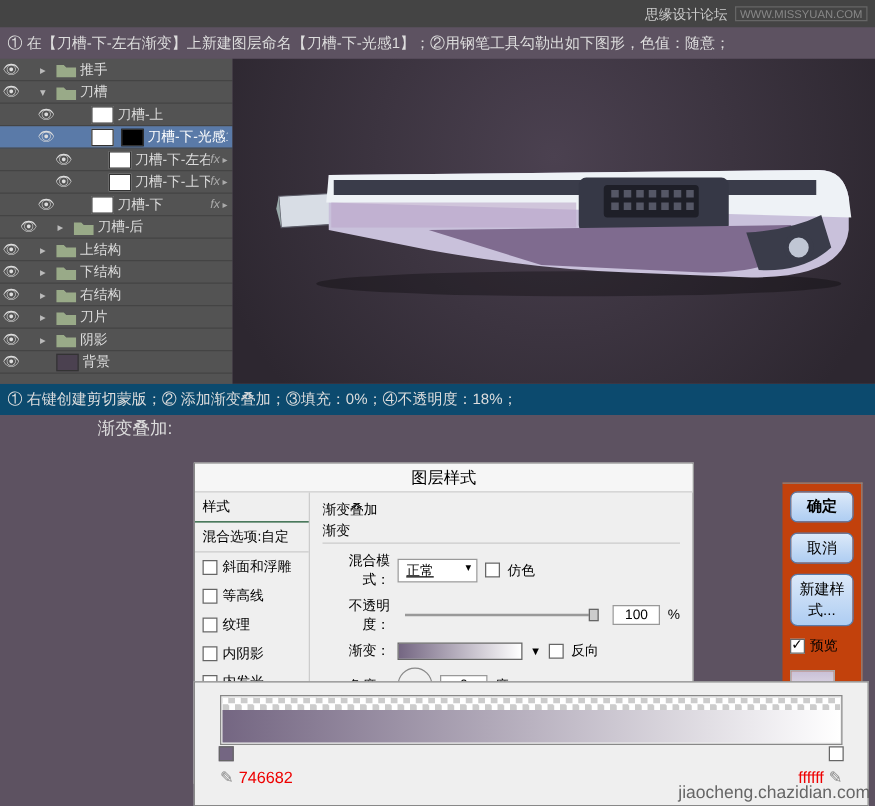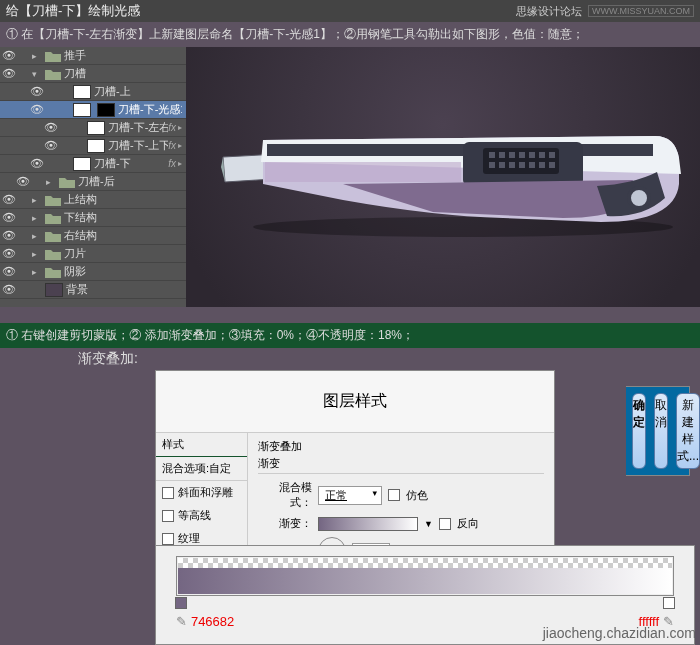--- a/index.html
+++ b/index.html
@@ -23,24 +23,24 @@
   .layer-thumb.mask { background: #000; }
   .layer-label { flex: 1; white-space: nowrap; overflow: hidden; }
   .fx { color: #aaa; font-style: italic; font-size: 10px; padding-right: 2px; }
   .chev { color: #aaa; font-size: 8px; }
   .selected { background: #5a7aa8; color: #fff; }
   .indent-1 { padding-left: 14px; }
   .indent-2 { padding-left: 28px; }
   .indent-3 { padding-left: 42px; }
   .canvas-area { flex: 1; background: radial-gradient(circle at 50% 30%, #4b4150 0%, #2d2730 90%); display: flex; align-items: center; justify-content: center; }
   .knife { width: 480px; }
-  .step2 { background: #14532d; padding: 4px 6px; font-size: 12px; color: #ddd; display: flex; flex-wrap: wrap; margin-top: 16px; }
+  .step2 { background: #0c4a6e; padding: 4px 6px; font-size: 12px; color: #ddd; display: flex; flex-wrap: wrap; }
   .step2-label { font-size: 14px; color: #ddd; padding: 2px 6px 0 78px; }
   .dialog { position: absolute; left: 155px; top: 370px; width: 400px; background: #efefef; border: 1px solid #888; color: #000; font-size: 11px; }
-  .dialog-title { background: #f6f6f6; text-align: center; padding: 20px 0; border-bottom: 1px solid #ccc; font-size: 16px; }
+  .dialog-title { background: #f6f6f6; text-align: center; padding: 2px 0; border-bottom: 1px solid #ccc; font-size: 13px; }
   .dialog-body { display: flex; }
   .style-col { width: 92px; border-right: 1px solid #ccc; }
   .style-head { padding: 4px 6px; border-bottom: 1px solid #14532d; }
   .style-sub { padding: 4px 6px; border-bottom: 1px solid #ccc; }
   .style-item { display: flex; align-items: center; padding: 4px 6px; gap: 4px; }
   .style-item.active { background: #a2b9d6; }
   .cb { width: 12px; height: 12px; border: 1px solid #666; background: #fff; display: inline-block; position: relative; }
   .cb.checked::after { content: "✓"; position: absolute; top: -3px; left: 0; font-size: 11px; }
   .settings-col { flex: 1; padding: 6px 10px; }
   .group-title { font-size: 11px; margin-bottom: 2px; }
@@ -50,21 +50,21 @@
   .select { border: 1px solid #999; background: #fff; padding: 1px 18px 1px 6px; position: relative; display: inline-block; min-width: 64px; text-decoration: underline; }
   .select::after { content: "▾"; position: absolute; right: 4px; top: 1px; font-size: 9px; }
   .slider { flex: 1; height: 2px; background: #999; position: relative; margin: 0 6px; }
   .slider-thumb { position: absolute; top: -4px; width: 8px; height: 10px; background: #ccc; border: 1px solid #666; }
   .num-input { width: 38px; border: 1px solid #999; background: #fff; text-align: center; display: inline-block; padding: 1px 0; }
   .grad-preview { width: 100px; height: 14px; background: linear-gradient(90deg, #746682, #ffffff); border: 1px solid #666; }
   .angle-dial { width: 28px; height: 28px; border: 1px solid #888; border-radius: 50%; position: relative; }
   .angle-dial::after { content: ""; position: absolute; left: 13px; top: 13px; width: 12px; height: 1px; background: #333; transform-origin: left; }
   .btn-row { display: flex; gap: 20px; justify-content: center; margin-top: 10px; }
   .btn-sm { border: 1px solid #888; background: linear-gradient(#fff,#ddd); padding: 2px 10px; border-radius: 3px; cursor: pointer; font-size: 11px; }
-  .right-col { position: absolute; right: 10px; top: 386px; width: 64px; display: flex; flex-direction: row; gap: 8px; background: #0369a1; padding: 6px; border: 1px solid #888; border-left: none; }
+  .right-col { position: absolute; right: 10px; top: 386px; width: 64px; display: flex; flex-direction: column; gap: 8px; background: #c2410c; padding: 6px; border: 1px solid #888; border-left: none; }
   .btn { border: 1px solid #5a7aa8; border-radius: 6px; padding: 3px 0; text-align: center; background: linear-gradient(#dce9f9,#aecdf2); cursor: pointer; font-size: 12px; color: #000; }
   .btn.primary { font-weight: bold; }
   .preview-cb { display: flex; align-items: center; gap: 4px; font-size: 11px; color: #000; }
   .preview-swatch { width: 36px; height: 36px; background: linear-gradient(#c9c0d6,#fff); border: 1px solid #aaa; margin-top: 4px; }
   .grad-edit { position: absolute; left: 155px; bottom: 0; width: 540px; height: 100px; background: #efefef; border: 1px solid #888; padding: 10px 20px; color: #000; }
   .grad-bar-outer { border: 1px solid #888; padding: 1px; position: relative; }
   .grad-bar { height: 26px; background: linear-gradient(90deg, #746682 0%, #ffffff 100%); }
   .grad-bar-check { height: 10px; background: repeating-conic-gradient(#ccc 0 25%, #fff 0 50%) 0 0/10px 10px; }
   .stop { position: absolute; bottom: -14px; width: 12px; height: 12px; background: #ddd; border: 1px solid #666; }
   .stop-left { left: -2px; background: #746682; }
@@ -73,21 +73,20 @@
   .hex-item { display: flex; align-items: center; gap: 4px; }
   .pencil { color: #888; }
   .attrib { position: absolute; right: 4px; bottom: 4px; text-align: right; }
   .attrib-main { font-size: 20px; color: #333; }
   .attrib-sub { font-size: 14px; color: #666; }
 </style>
 </head>
 <body>
 
 <div class="header">
-  <span class="header-title">给【刀槽-下】绘制光感</span>
   <span class="header-right">
     <span>思缘设计论坛</span>
     <span class="wm-badge">WWW.MISSYUAN.COM</span>
   </span>
 </div>
 
 <div class="instr">
   <span class="hl">① 在【刀槽-下-左右渐变】上新建图层命名【刀槽-下-光感1】；②用钢笔工具勾勒出如下图形，色值：随意；</span>
 </div>
 
@@ -317,20 +316,28 @@
       <div class="group-title">渐变叠加</div>
       <div>渐变</div>
       <div class="hr"></div>
       <div class="srow">
         <label>混合模式：</label>
         <span class="select">正常</span>
         <span class="cb"></span>
         <span>仿色</span>
       </div>
       <div class="srow">
+        <label>不透明度：</label>
+        <div class="slider">
+            <div class="slider-thumb" style="left:95%"></div>
+          </div>
+        <span class="num-input">100</span>
+        <span>%</span>
+      </div>
+      <div class="srow">
         <label>渐变：</label>
         <div class="grad-preview"></div>
         <span style="font-size:9px">▼</span>
         <span class="cb"></span>
         <span>反向</span>
       </div>
       <div class="srow">
         <label>角度：</label>
         <div class="angle-dial"></div>
         <span class="num-input">0</span>

